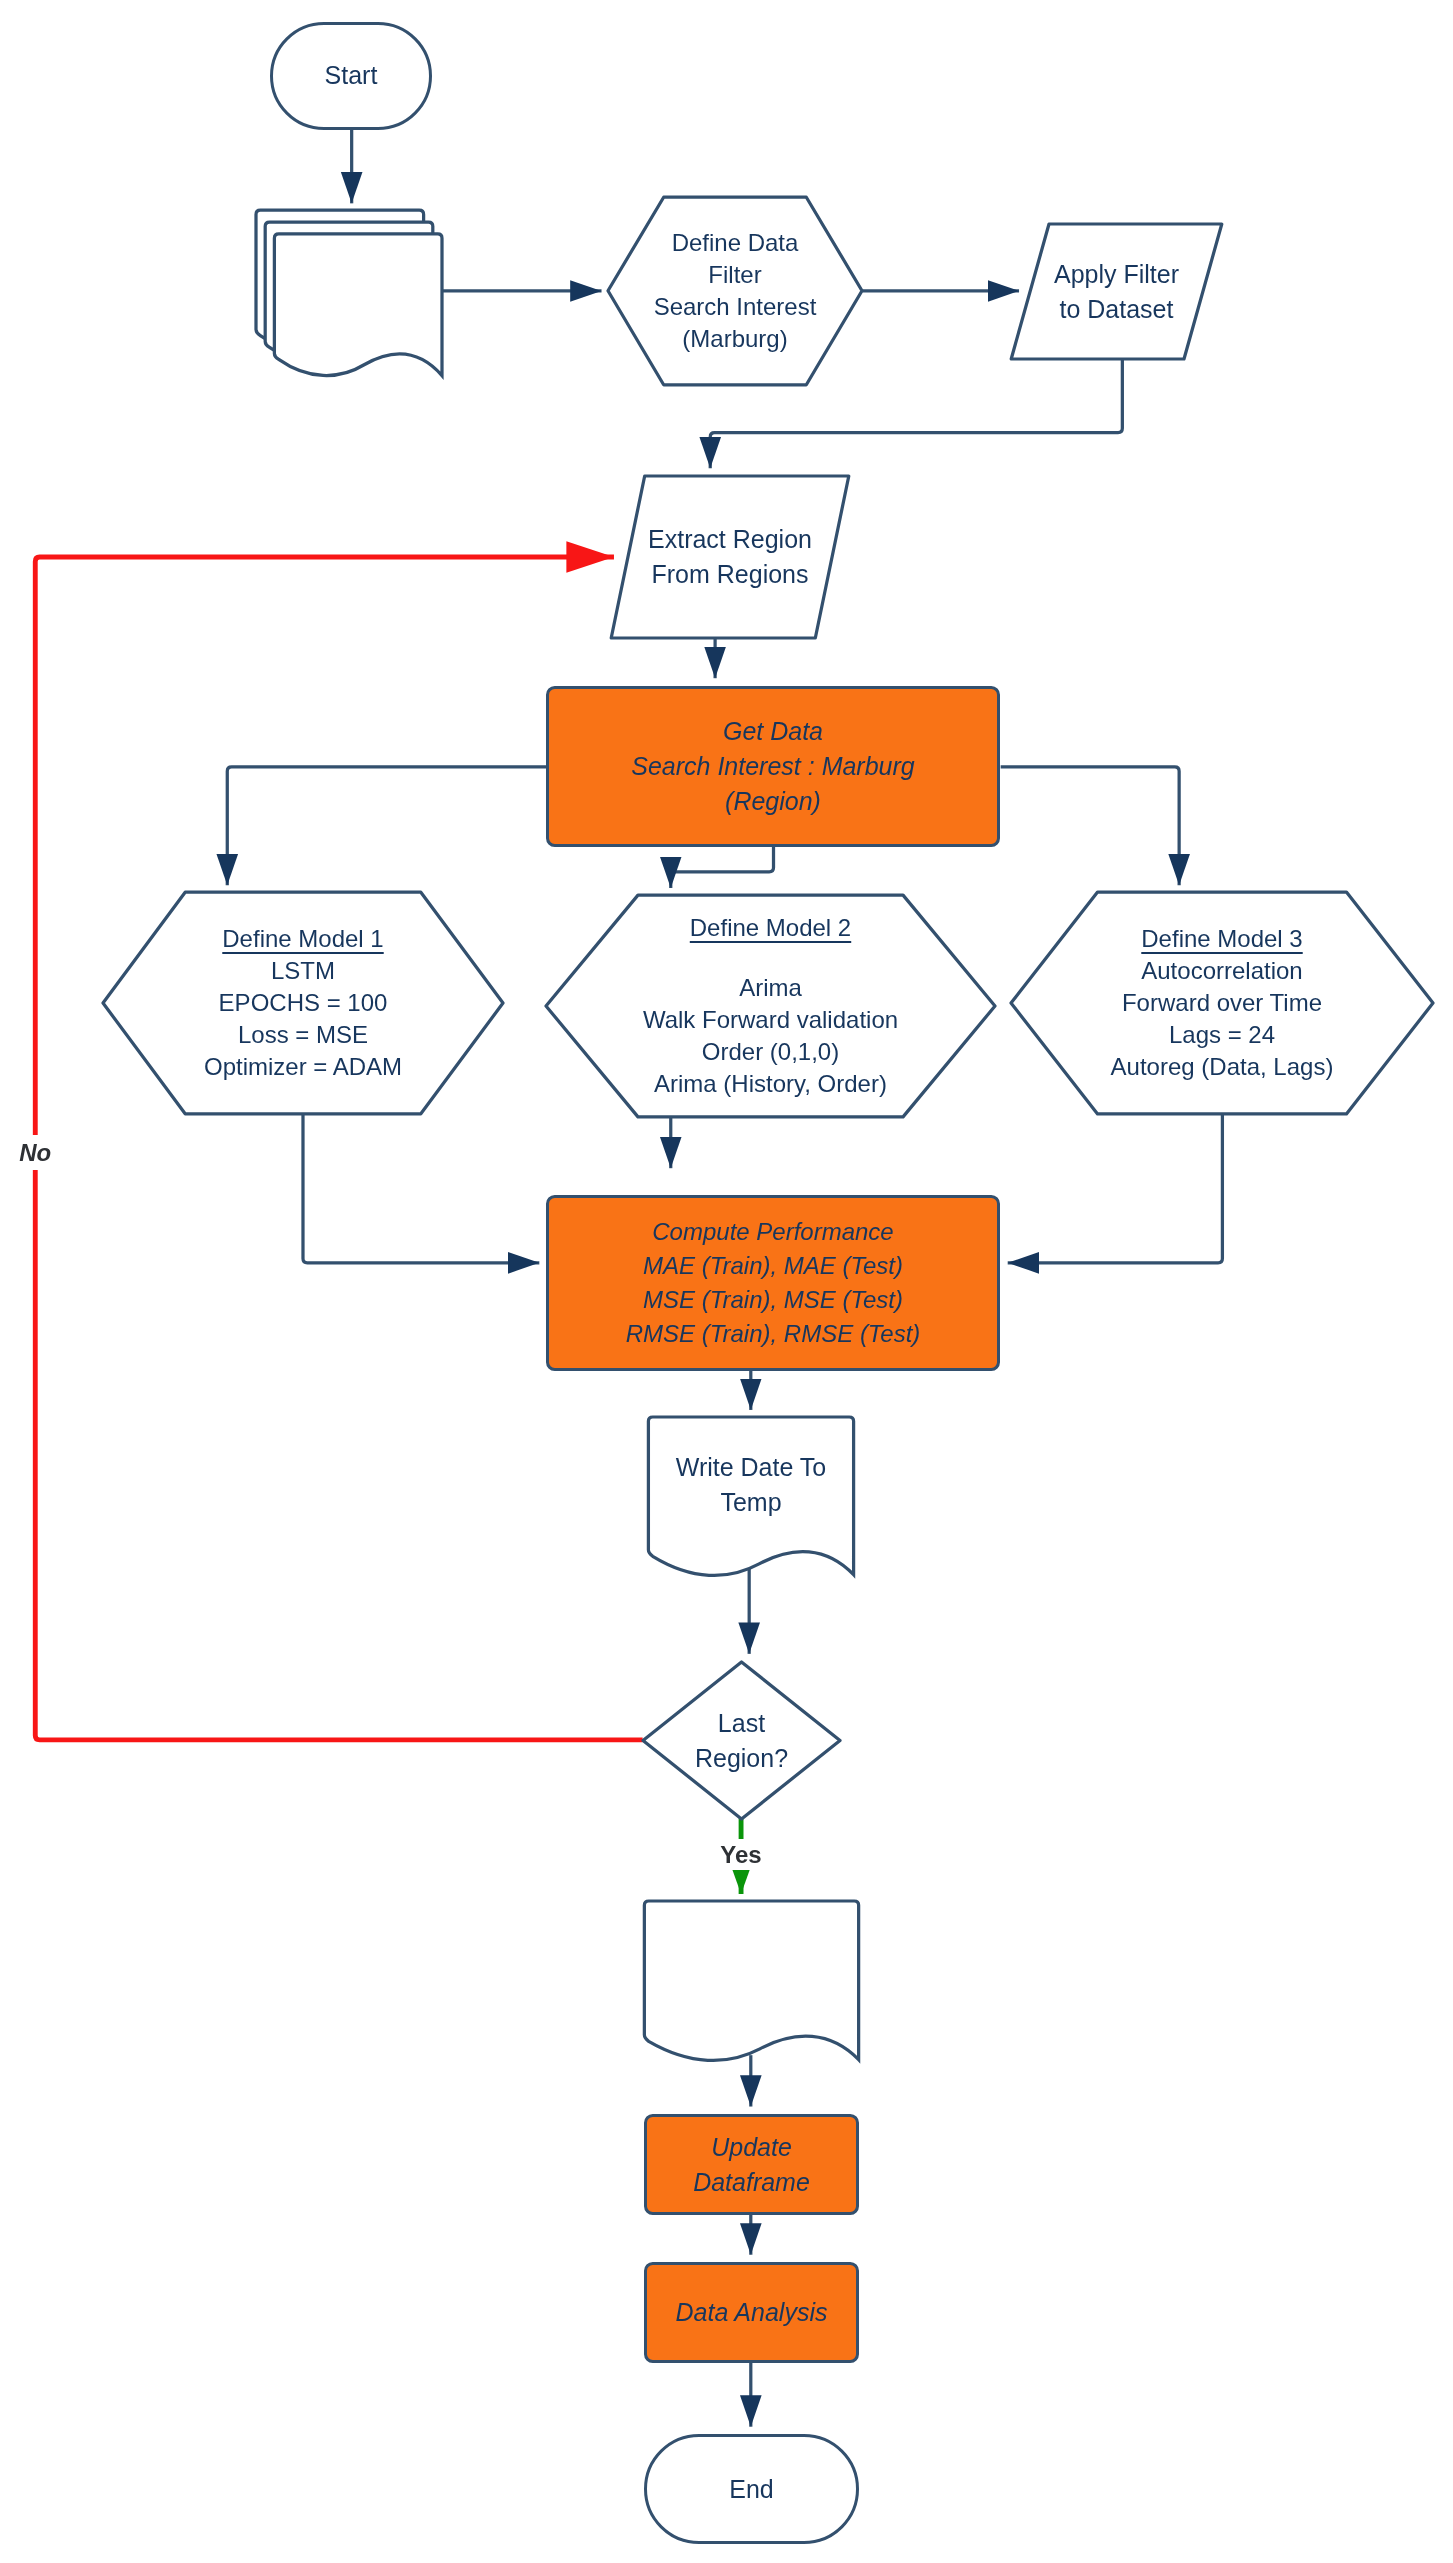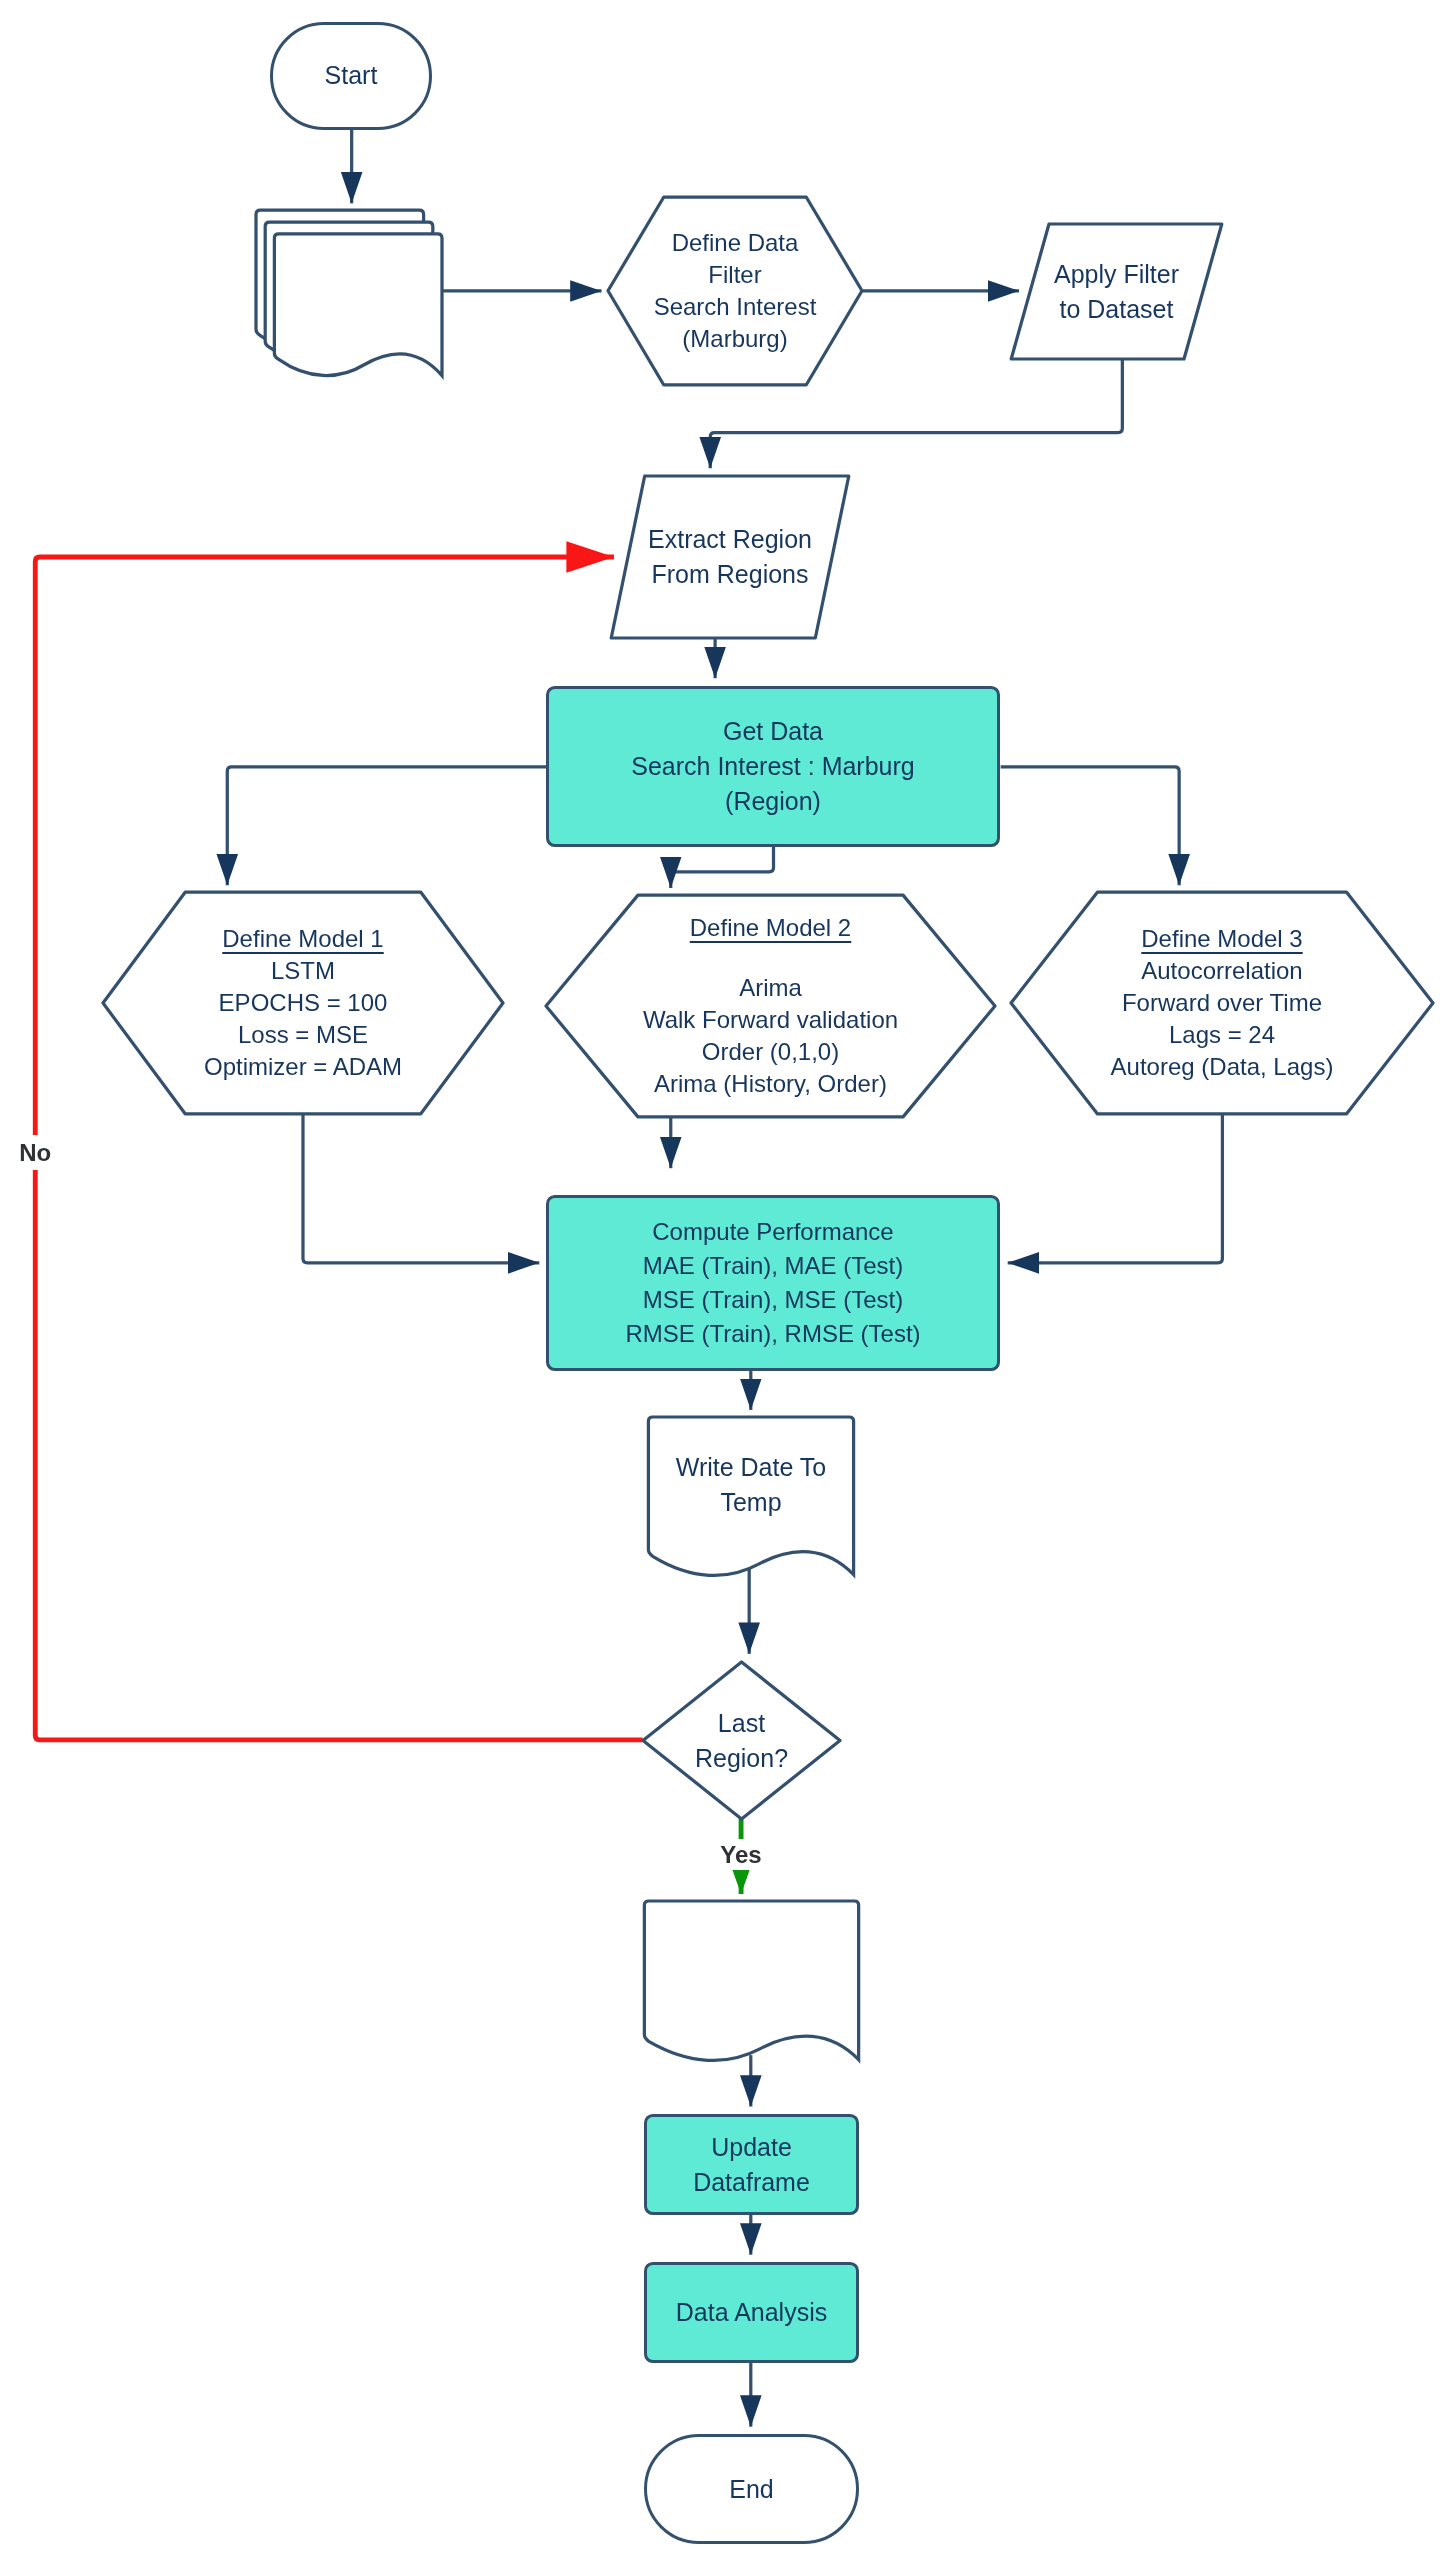--- a/index.html
+++ b/index.html
@@ -3,21 +3,21 @@
 <meta charset="utf-8">
 <style>
   html,body{margin:0;padding:0;background:#ffffff;}
   body{width:1454px;height:2563px;position:relative;font-family:"Liberation Sans",sans-serif;overflow:hidden;}
   #wires{position:absolute;left:0;top:0;z-index:1;}
   .node{position:absolute;z-index:2;box-sizing:border-box;}
   .node .shape{position:absolute;left:0;top:0;overflow:visible;}
   .txt{position:absolute;inset:0;display:flex;flex-direction:column;align-items:center;justify-content:center;
        text-align:center;color:#17365d;font-size:25px;line-height:35px;white-space:pre-line;z-index:2;}
   .stadium{border:3.2px solid #33506e;border-radius:59px;background:#fff;}
-  .rect{border:3.2px solid #33506e;border-radius:8.7px;background:#5eead4;}
+  .rect{border:3.2px solid #33506e;border-radius:8.7px;background:#f97316;font-style:italic;}
   .hex-title{text-decoration:underline;text-underline-offset:4.9px;text-decoration-thickness:1.6px;}
   .edge-label{position:absolute;z-index:3;background:#ffffff;color:#2e3135;font-weight:bold;font-size:24px;
        display:flex;align-items:center;justify-content:center;}
 </style>
 </head>
 <body>
 
 <svg id="wires" width="1454" height="2563" viewBox="0 0 2688 4739">
   <defs>
     <marker id="arrN" markerUnits="userSpaceOnUse" markerWidth="64" markerHeight="48" refX="58" refY="24" orient="auto">
@@ -172,15 +172,15 @@
 </div>
 
 <div class="node rect" style="left:644px;top:2262px;width:215px;height:101px;padding-left:8px;">
   <div class="txt">Data Analysis</div>
 </div>
 
 <div class="node stadium" style="left:644px;top:2434px;width:215px;height:110px;">
   <div class="txt">End</div>
 </div>
 
-<div class="edge-label" style="left:9.7px;top:1135px;width:51px;height:35px;">No</div>
+<div class="edge-label" style="left:9.7px;top:1135px;width:51px;height:35px;font-style:italic;">No</div>
 <div class="edge-label" style="left:715px;top:1839px;width:52px;height:31px;">Yes</div>
 
 
 </body></html>

